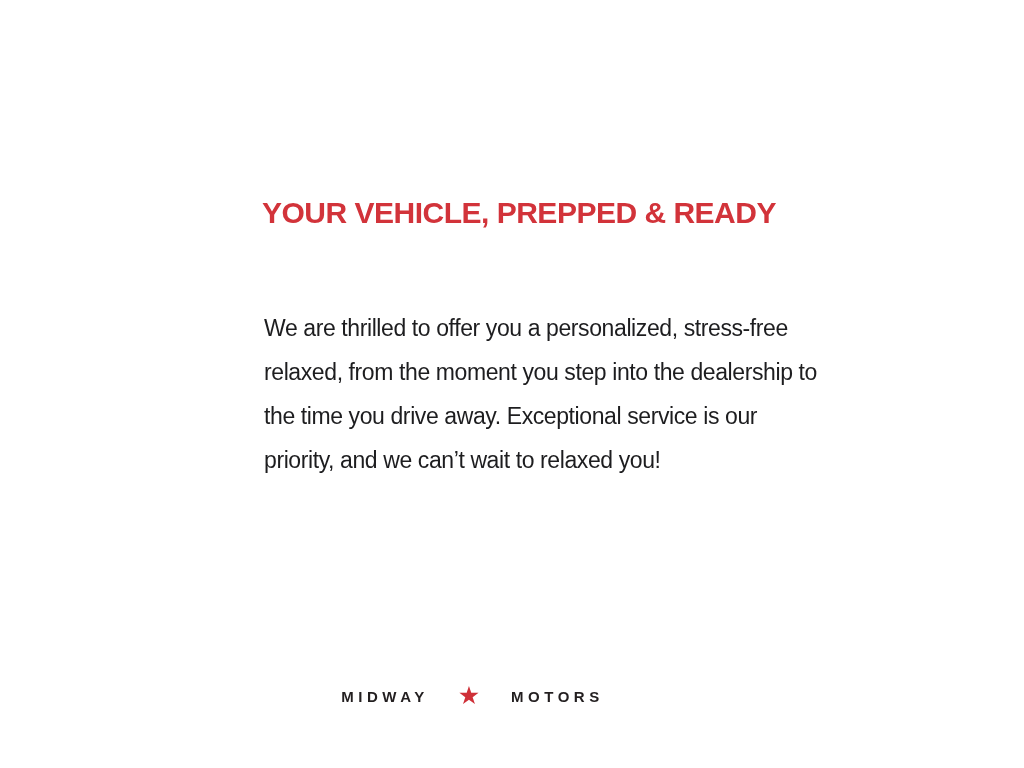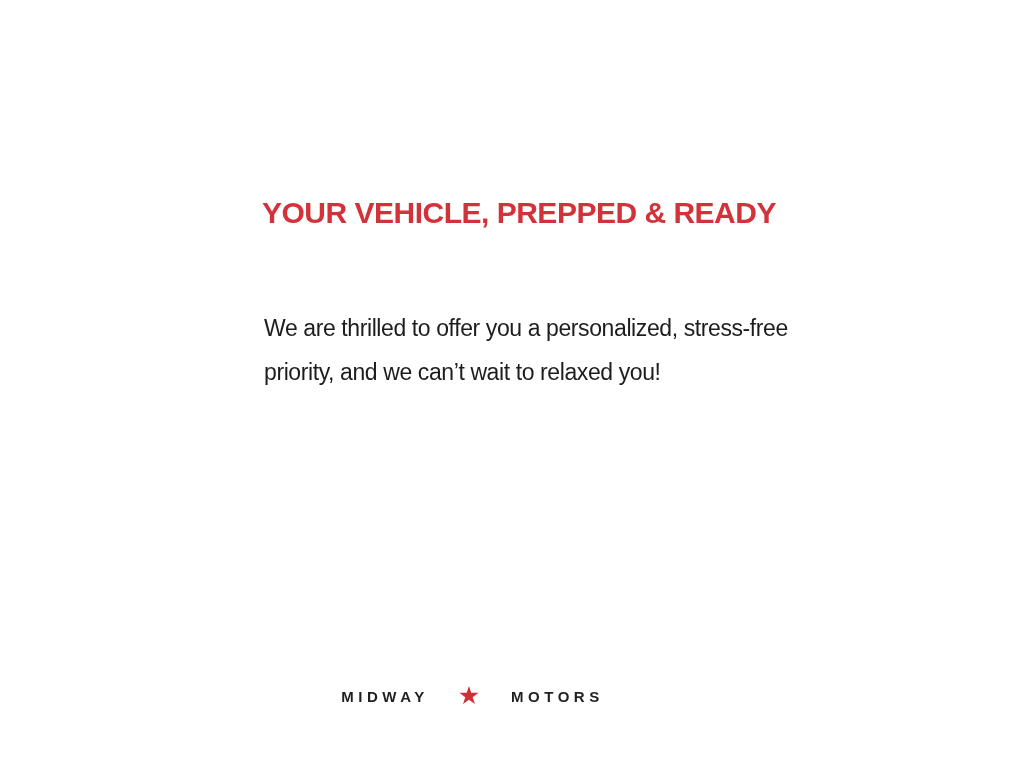--- a/index.html
+++ b/index.html
@@ -77,20 +77,22 @@
 <body>
 
 <div class="page">
 
   <h1 class="headline">
     <span class="hline">YOUR VEHICLE, PREPPED &amp; READY</span>
   </h1>
 
   <div class="body-copy">
     <span class="bline">We are thrilled to offer you a personalized, stress-free</span>
+    <span class="bline">relaxed, from the moment you step into the dealership to</span>
+    <span class="bline">the time you drive away. Exceptional service is our</span>
     <span class="bline">priority, and we can’t wait to relaxed you!</span>
   </div>
 
   <div class="logo">
     <div class="logo-row">
       <span class="logo-word">MIDWAY</span>
       <span class="logo-star">★</span>
       <span class="logo-word">MOTORS</span>
     </div>
   </div>

